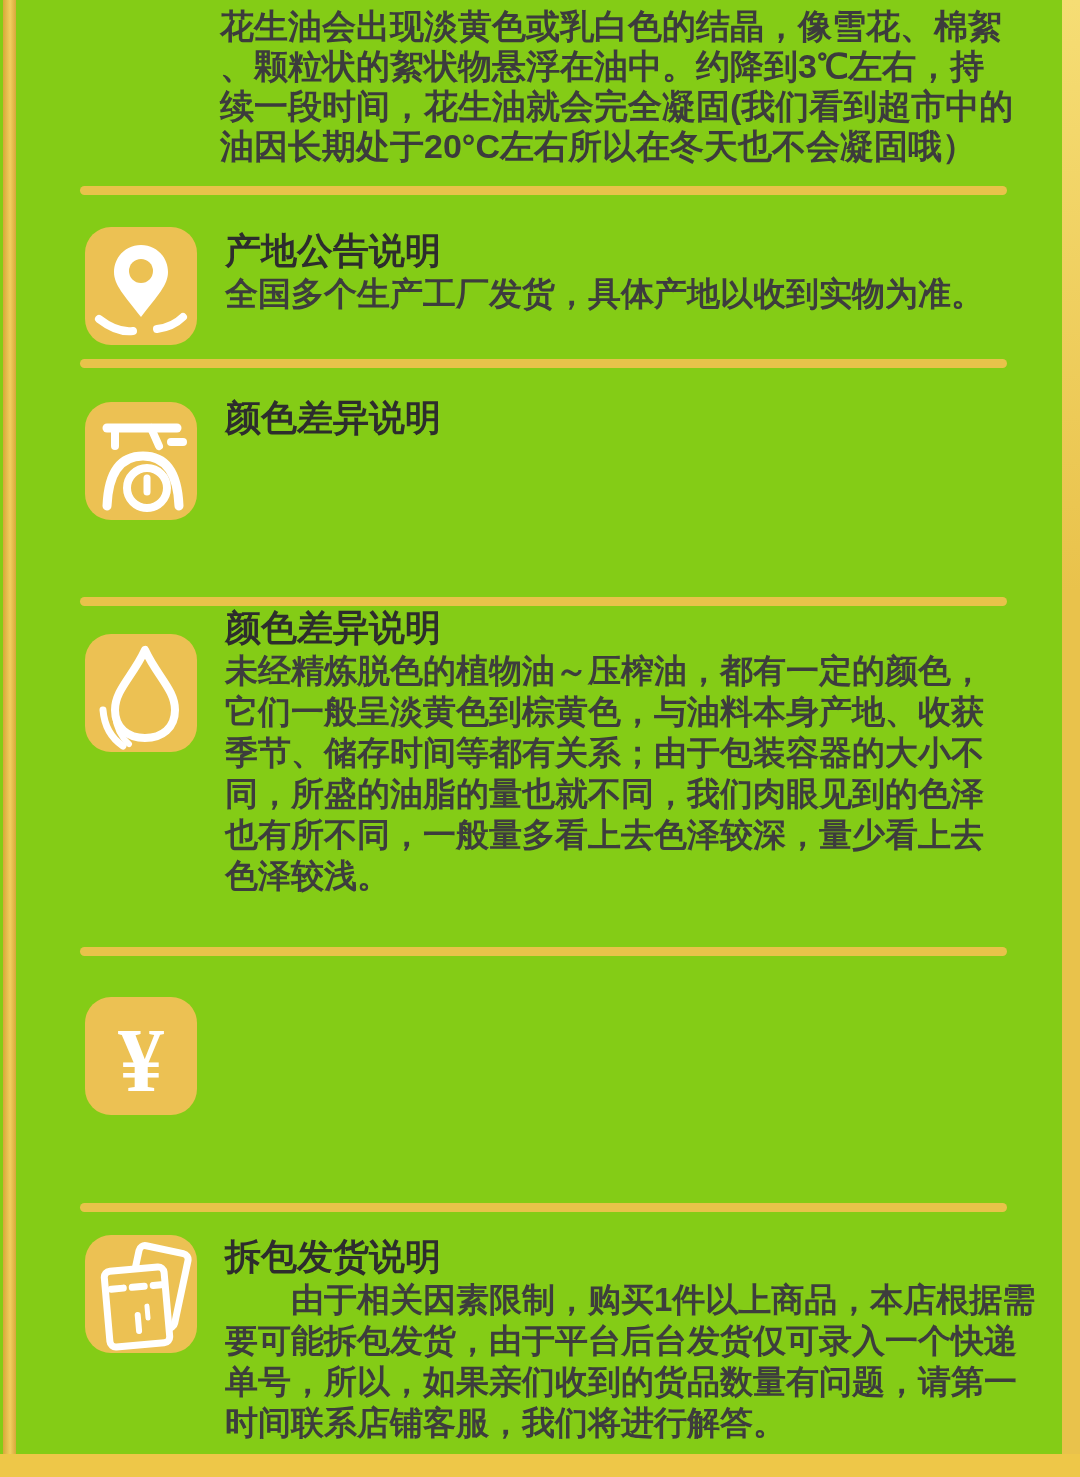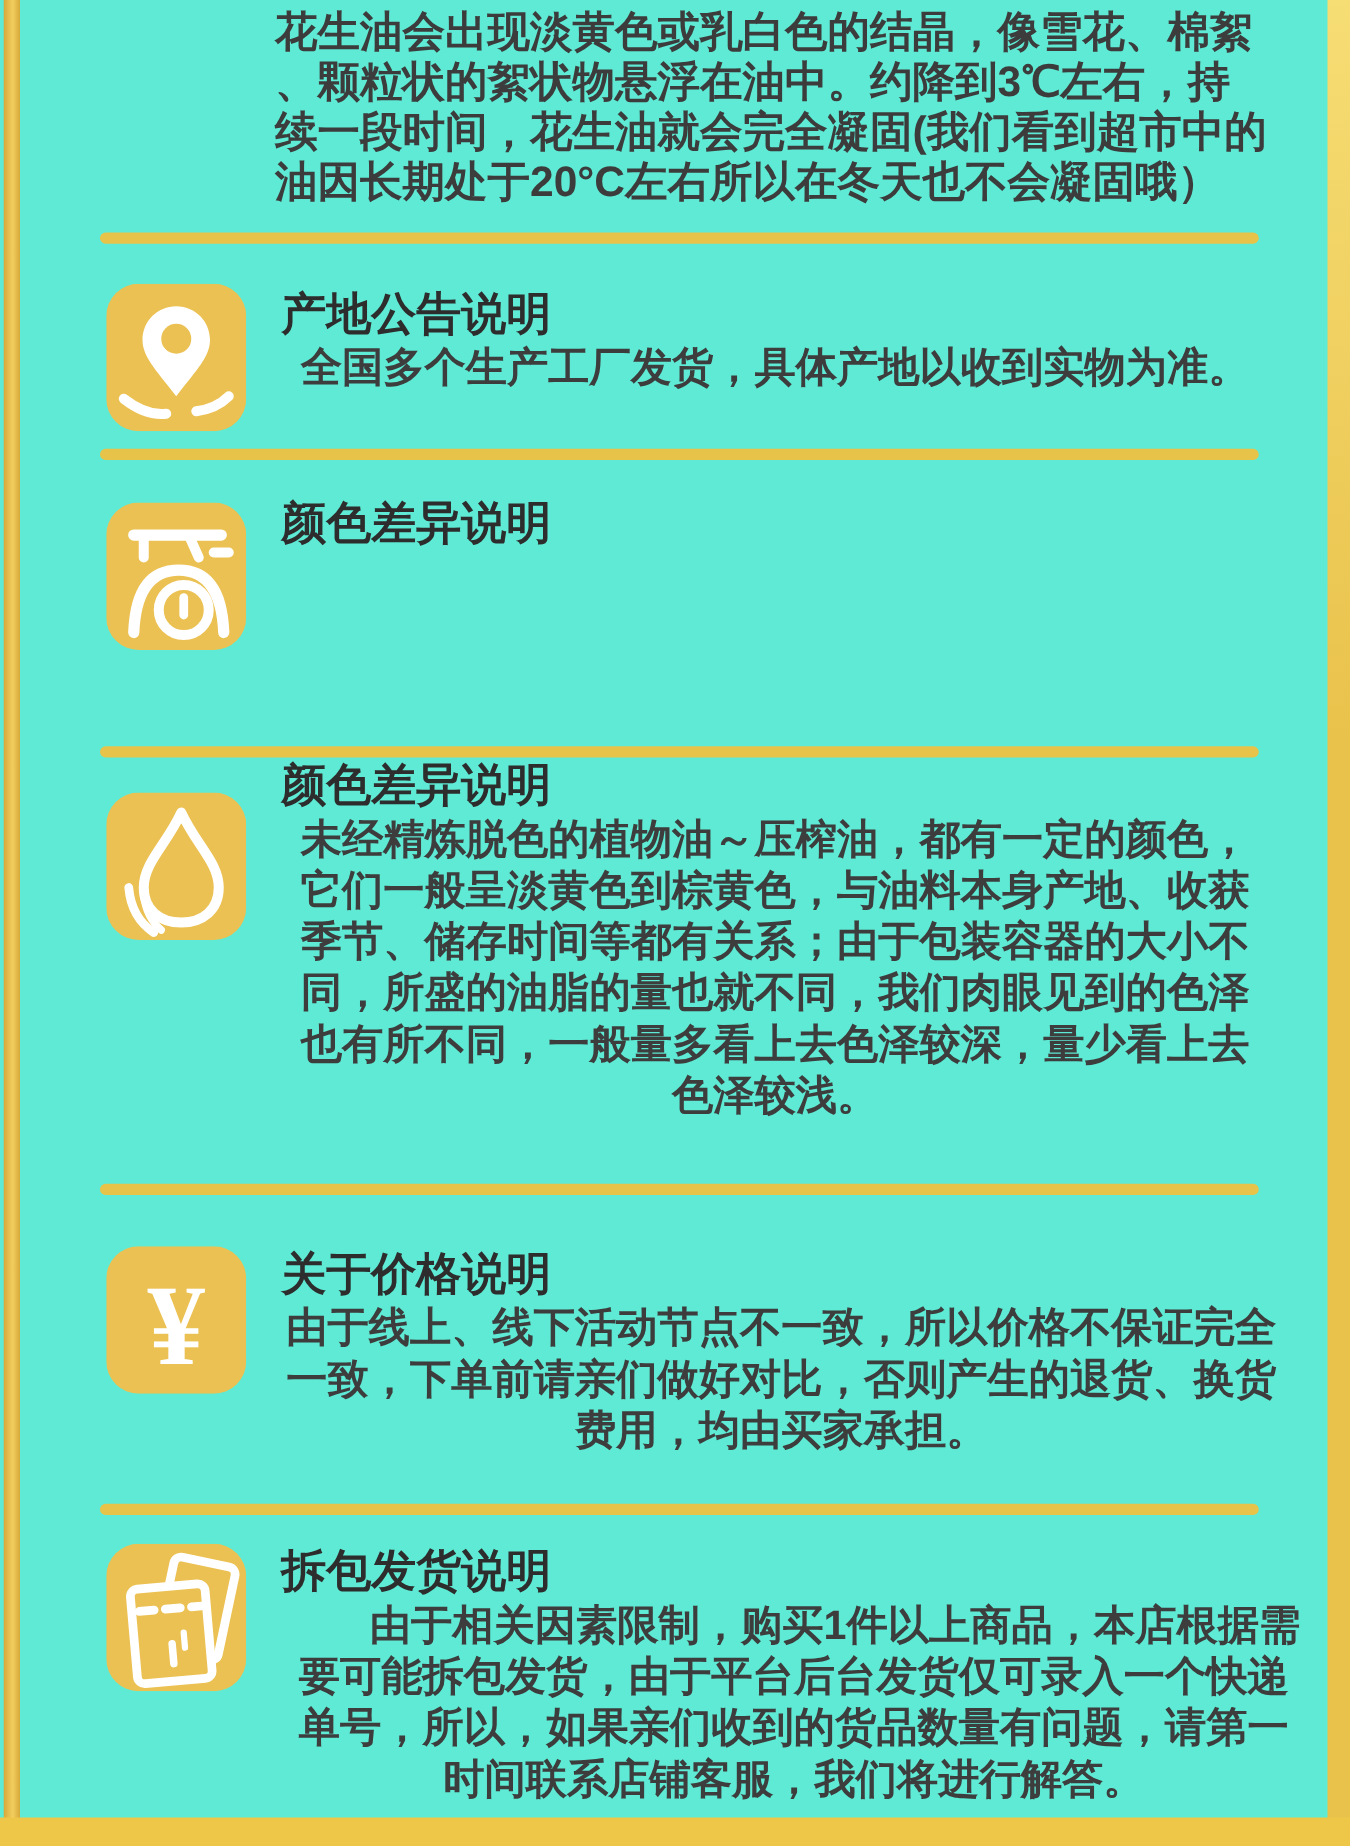--- a/index.html
+++ b/index.html
@@ -1,19 +1,19 @@
 <!DOCTYPE html>
 <html><head>
 <meta charset="utf-8">
 <style>
   html,body { margin:0; padding:0; }
   body { width:1080px; height:1477px; background:#ffffff; font-family:"Liberation Sans", sans-serif; }
   .page {
     position:relative; width:1080px; height:1477px;
-    background:#5eead4; overflow:hidden;
+    background:#84cc16; overflow:hidden;
   }
   
   .bar-left {
     position:absolute; left:3px; top:0; width:13px; height:1477px;
     background:linear-gradient(to right,#d8a83a,#f2ce5f 55%,#d8a83a);
   }
   .bar-right {
     position:absolute; right:0; top:0; width:18px; height:1477px;
     background:linear-gradient(to bottom,#f6dd74,#e9c24b 40%,#e9c24b);
   }
@@ -30,21 +30,20 @@
   .divider {
     position:absolute; left:80px; width:927px; height:9px;
     background:#e8c34a; border-radius:5px;
   }
   .icon-box { position:absolute; left:85px; width:112px; height:118px; }
   .sec-text { position:absolute; left:225px; }
   .sec-title { font-size:36px; font-weight:bold; color:#2d2d2d; line-height:40px; margin-bottom:2px; }
   .sec-body {
     font-size:33px; line-height:41px; font-weight:bold; color:#3d3d3d;
     line-break:anywhere;
-    text-align:center;
   }
   .indent-first { text-indent:2em; }
 </style>
 </head>
 <body>
 
 <div class="page">
 
   <div class="bar-left"></div>
   <div class="bar-right"></div>
@@ -102,24 +101,20 @@
   </div>
 
   <div class="divider" style="top:947px"></div>
 
   <div class="icon-box" style="top:997px">
     <svg width="112" height="118" viewBox="0 0 112 118" xmlns="http://www.w3.org/2000/svg">
       <rect x="0" y="0" width="112" height="118" rx="26" fill="#ecc153"></rect>
       <text x="56" y="94" text-anchor="middle" font-family="Liberation Serif, DejaVu Serif, serif" font-weight="bold" font-size="92" fill="#ffffff">¥</text>
     </svg>
   </div>
-  <div class="sec-text" style="top:999px; width:800px">
-    <div class="sec-title">关于价格说明</div>
-    <div class="sec-body">由于线上、线下活动节点不一致，所以价格不保证完全一致，下单前请亲们做好对比，否则产生的退货、换货费用，均由买家承担。</div>
-  </div>
 
   <div class="divider" style="top:1203px"></div>
 
   <div class="icon-box" style="top:1235px">
     <svg width="112" height="118" viewBox="0 0 112 118" xmlns="http://www.w3.org/2000/svg">
       <rect x="0" y="0" width="112" height="118" rx="26" fill="#ecc153"></rect>
       <g transform="rotate(12 72 56)">
         <rect x="46" y="14" width="50" height="76" rx="6" stroke="#ffffff" stroke-width="7" fill="none"></rect>
       </g>
       <g transform="rotate(-5 52 72)">

